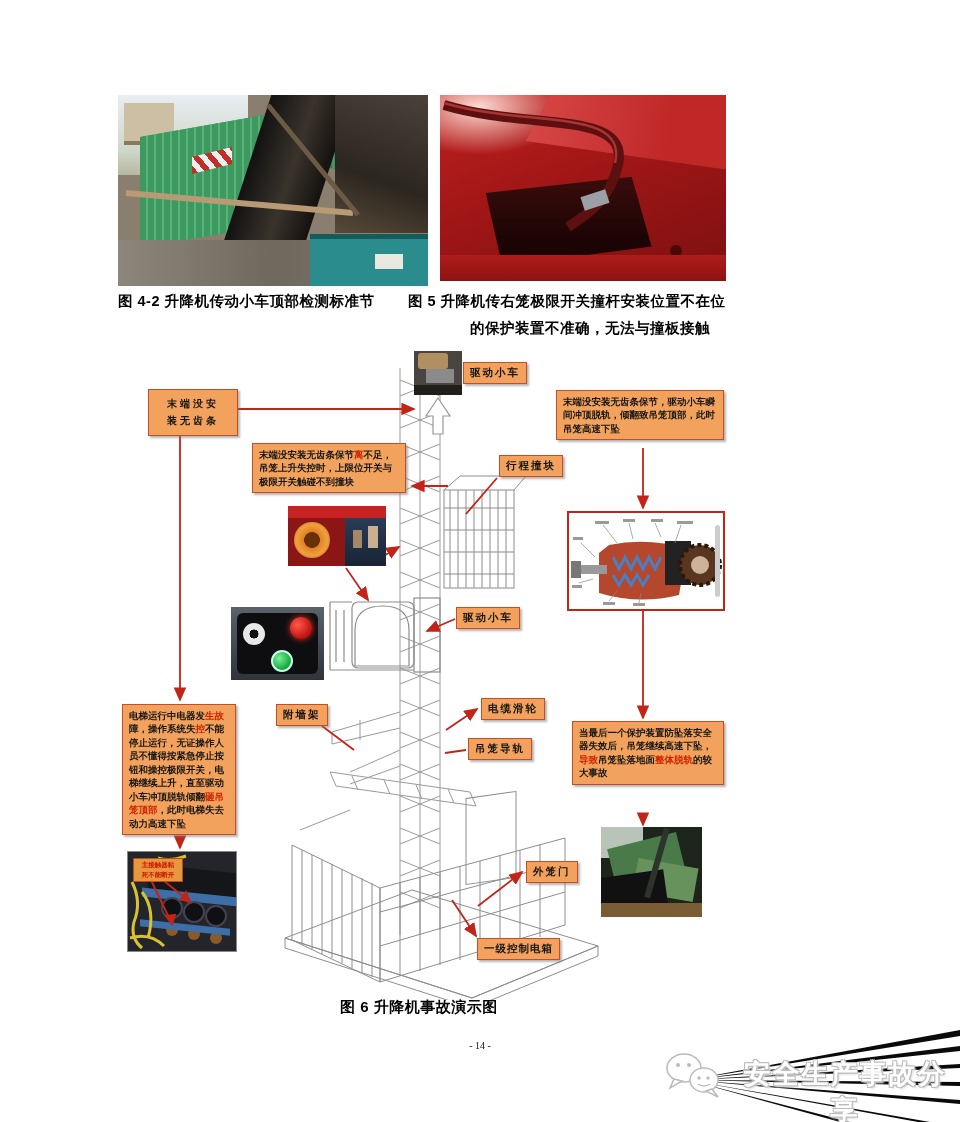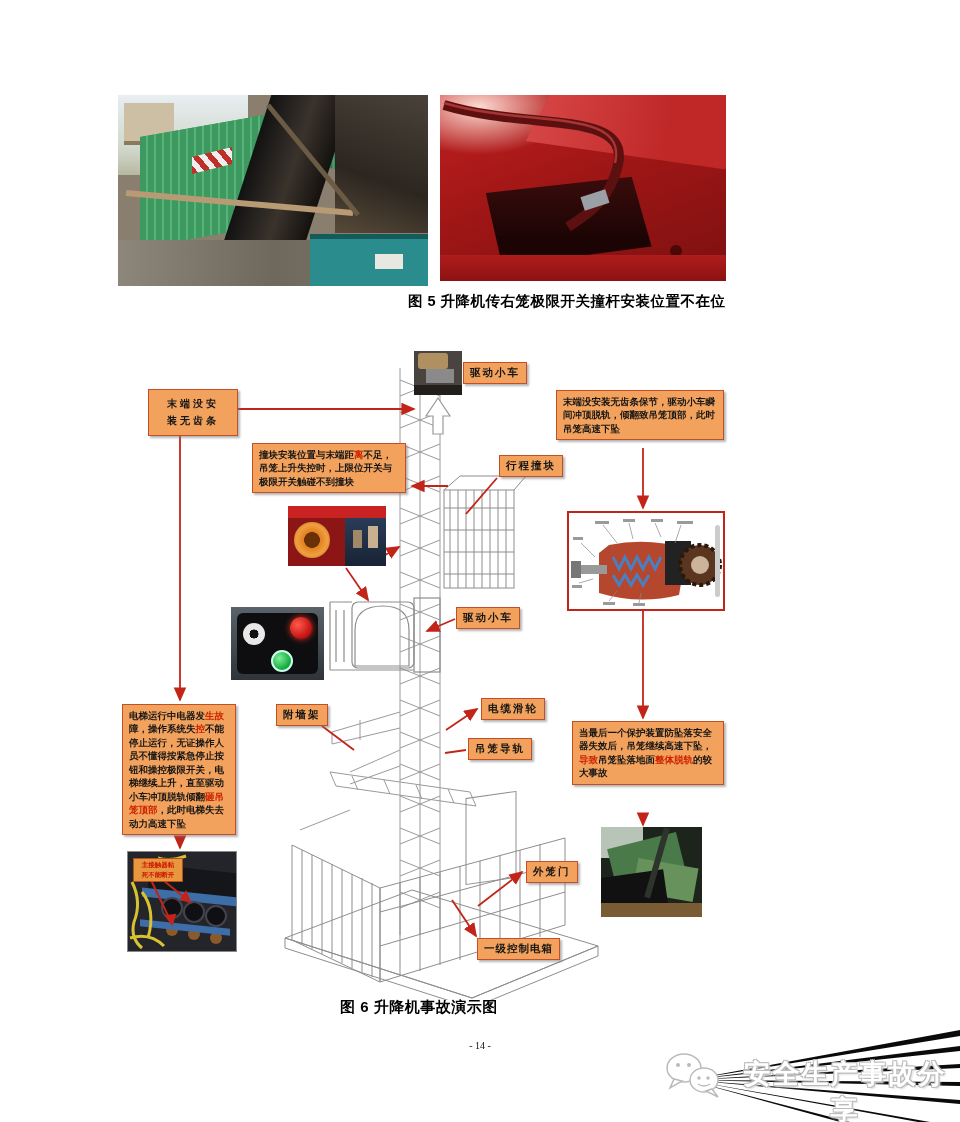--- a/index.html
+++ b/index.html
@@ -53,21 +53,23 @@
     <svg class="abs" style="left:0;top:0;" width="286" height="186" viewBox="0 0 286 186">
       <path d="M 4,10 C 90,36 190,14 178,70 C 170,104 150,118 128,132" fill="none" stroke="#5c1010" stroke-width="10"></path>
       <path d="M 4,8 C 90,33 188,12 175,68" fill="none" stroke="#a83434" stroke-width="2.5"></path>
       <rect x="142" y="98" width="26" height="14" fill="#9aa0a6" transform="rotate(-18 155 105)"></rect>
       <circle cx="236" cy="156" r="6" fill="#4a0808"></circle>
       <circle cx="262" cy="168" r="5" fill="#4a0808"></circle>
     </svg>
     <div class="abs" style="left:0;bottom:0;width:100%;height:14%;background:linear-gradient(180deg,#b01c1c,#8c1212);"></div>
   </div>
 
+  <div class="caption" style="left:118px;top:292px;">图 4-2 升降机传动小车顶部检测标准节</div>
   <div class="caption" style="left:408px;top:292px;">图 5 升降机传右笼极限开关撞杆安装位置不在位</div>
+  <div class="caption" style="left:440px;top:319px;width:300px;text-align:center;">的保护装置不准确，无法与撞板接触</div>
 
   <svg class="abs" style="left:0;top:340px;" width="960" height="660" viewBox="0 0 960 660">
     <defs>
       <marker id="arr" markerWidth="9" markerHeight="8" refX="7" refY="3.5" orient="auto">
         <path d="M0,0 L8,3.5 L0,7 z" fill="#c22418"></path>
       </marker>
     </defs>
 
     <g stroke="#9a9a9a" stroke-width="1" fill="none">
       <line x1="400" y1="28" x2="400" y2="595"></line>
@@ -244,21 +246,21 @@
     <div class="abs" style="left:0;bottom:0;width:100%;height:16%;background:#7a5c34;"></div>
     <div class="abs" style="left:52%;top:0;width:6%;height:80%;background:#2c342c;transform:rotate(16deg);"></div>
   </div>
 
   <div class="callout small-2line" style="left:148px;top:389px;width:76px;height:36px;">
     <div>末端没安</div>
     <div>装无齿条</div>
   </div>
 
   <div class="callout" style="left:252px;top:443px;width:140px;">
-    <span>撞块安装位置与末端距</span><span class="red">离</span><span>不足，吊笼上升失控时，上限位开关与极限开关触碰不到撞块</span>
+    <span>末端没安装无齿条保节</span><span class="red">离</span><span>不足，吊笼上升失控时，上限位开关与极限开关触碰不到撞块</span>
   </div>
 
   <div class="callout" style="left:556px;top:390px;width:154px;">
     <span>末端没安装无齿条保节，驱动小车瞬间冲顶脱轨，倾翻致吊笼顶部，此时吊笼高速下坠</span>
   </div>
 
   <div class="callout" style="left:122px;top:704px;width:100px;">
     <span>电梯运行中电器发</span><span class="red">生故</span><span>障，操作系统失</span><span class="red">控</span><span>不能停止运行，无证操作人员不懂得按紧急停止按钮和操控极限开关，电梯继续上升，直至驱动小车冲顶脱轨倾翻</span><span class="red">砸吊笼顶部</span><span>，此时电梯失去动力高速下坠</span>
   </div>
 

